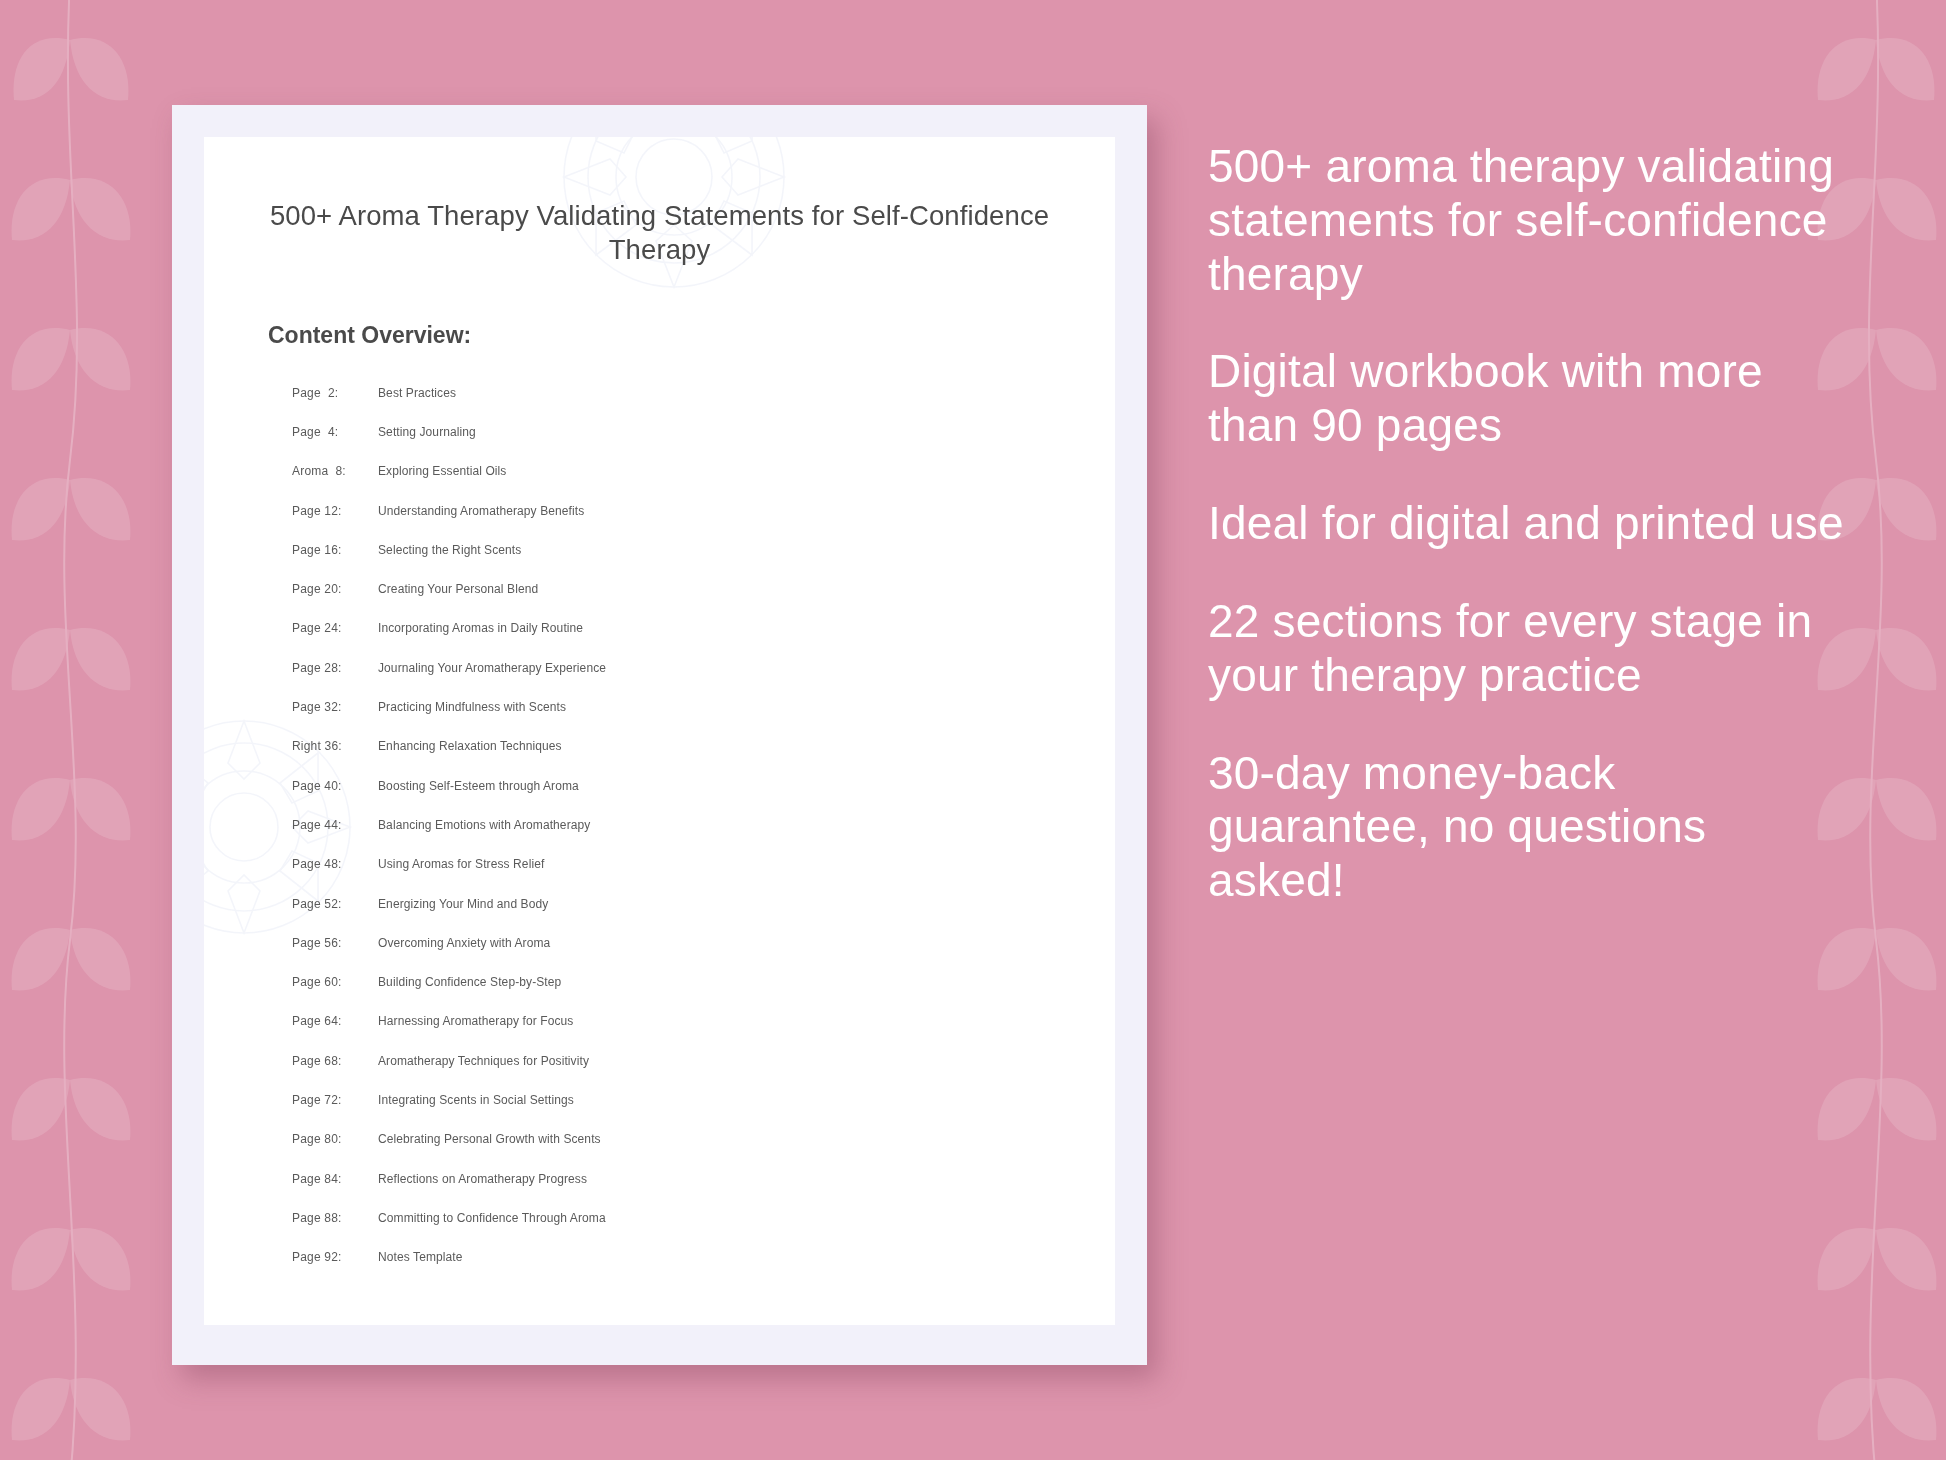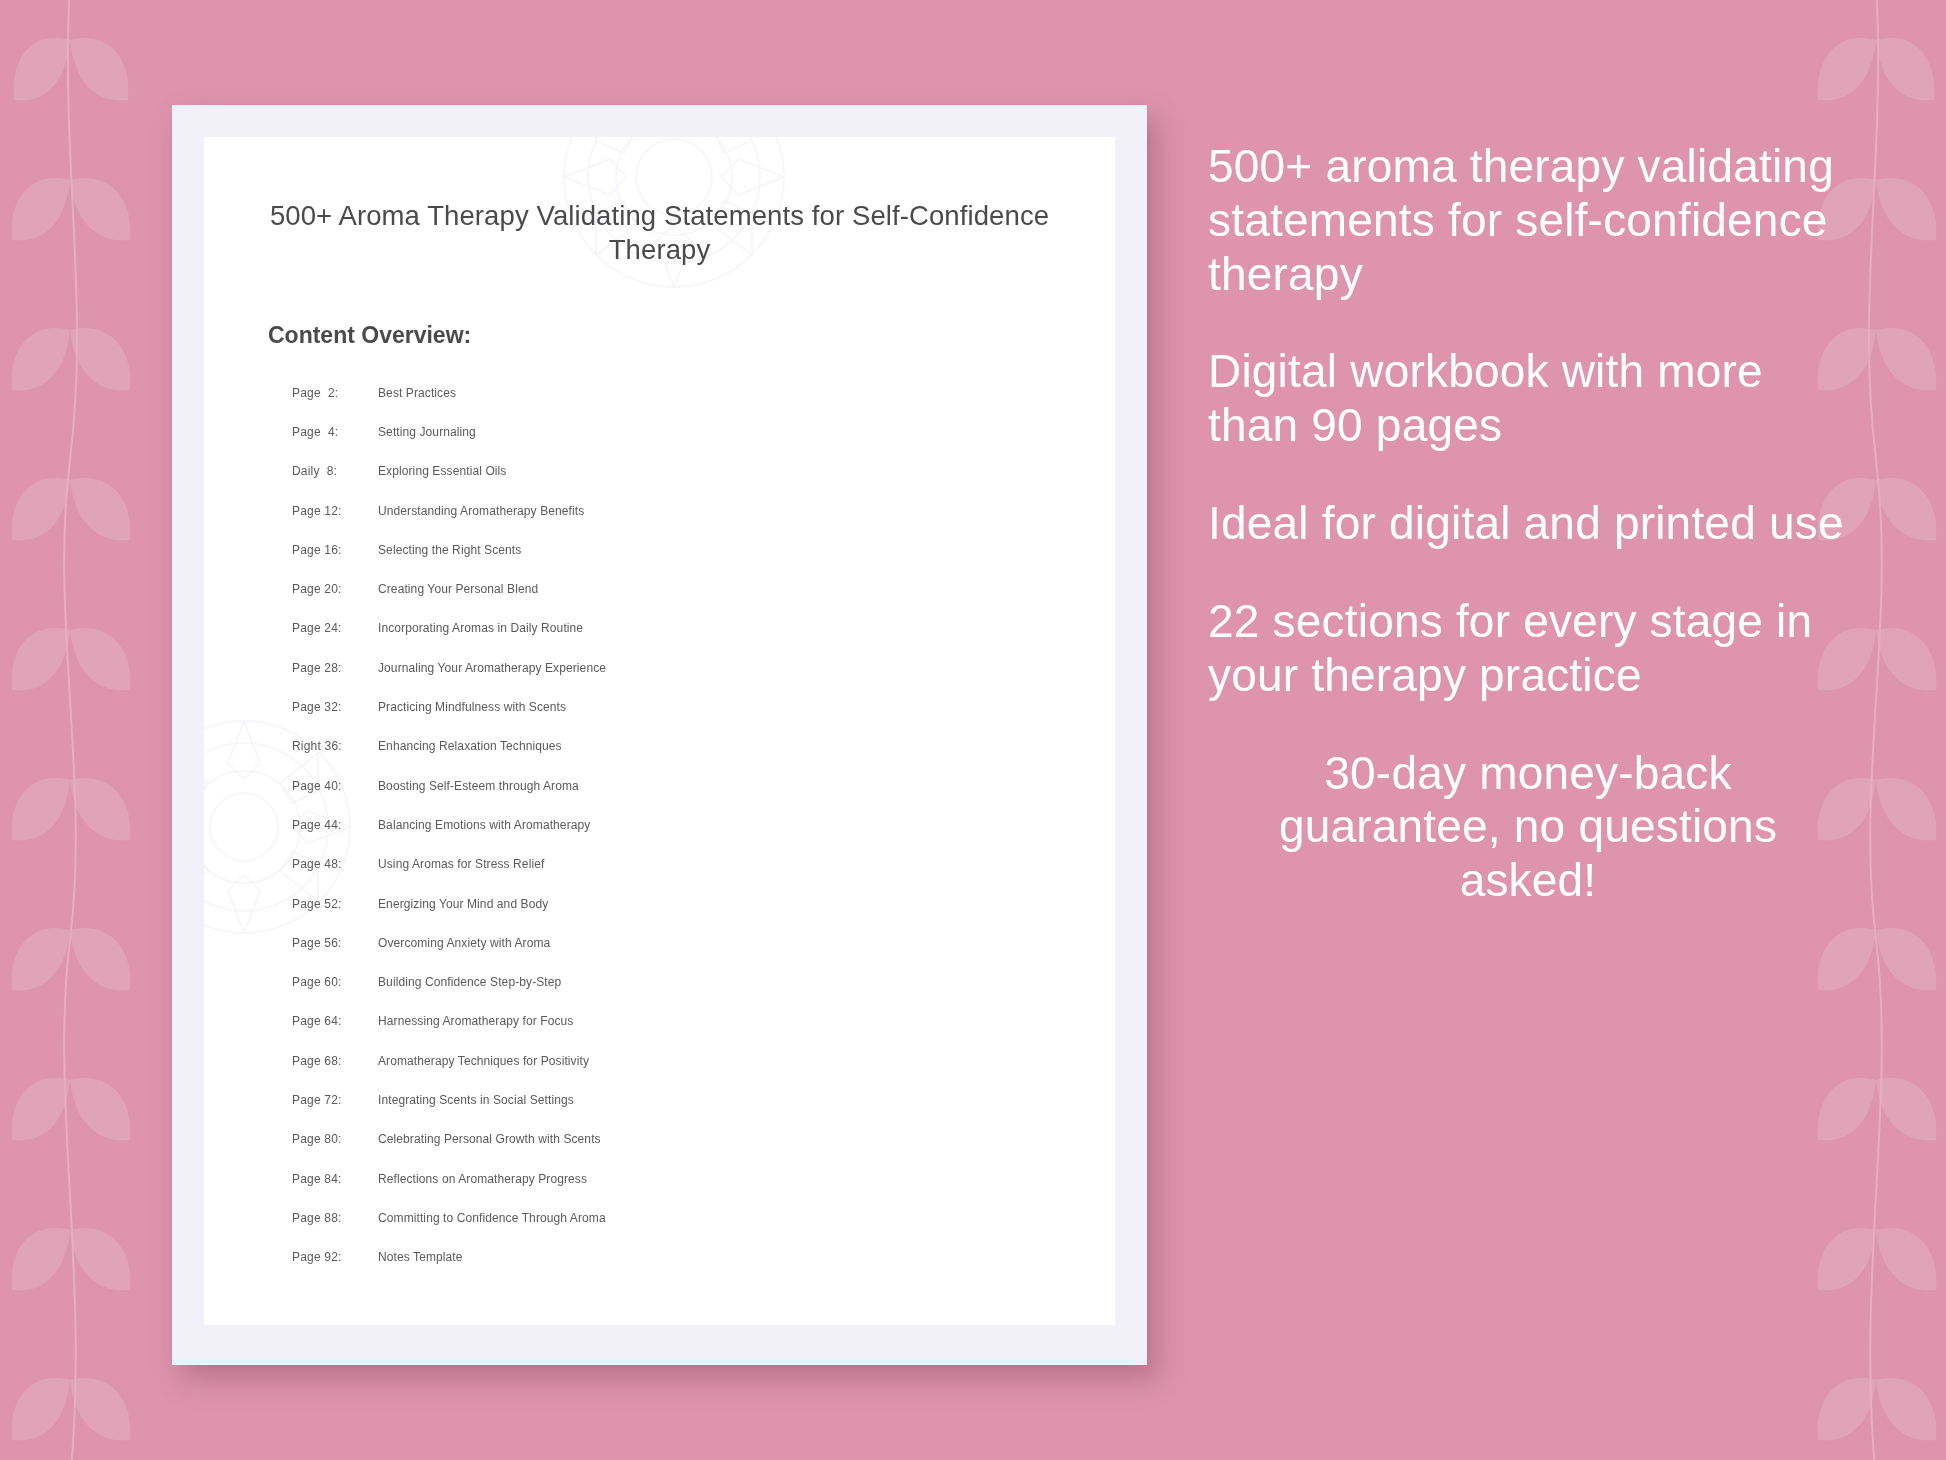--- a/index.html
+++ b/index.html
@@ -112,21 +112,21 @@
     width: 640px;
     color: #ffffff;
   }
   .copy-block {
     font-size: 46px;
     line-height: 1.17;
     font-weight: 400;
     margin-bottom: 44px;
     letter-spacing: 0.2px;
   }
-  .copy-block:last-child { margin-bottom: 0; text-align: center; }
+  .copy-block:last-child { margin-bottom: 0; }
 </style>
 </head>
 <body>
 
 <div class="bg-root">
 
   <div class="vine left">
     <svg viewBox="0 0 150 1460" preserveAspectRatio="none" xmlns="http://www.w3.org/2000/svg">
       <g stroke="#ffffff" stroke-width="2" fill="none" opacity="0.85">
         <path d="M70 -20 C 60 160, 90 300, 70 460 C 50 620, 90 780, 70 940 C 50 1100, 90 1280, 70 1480"></path>
@@ -231,21 +231,21 @@
       <div class="toc">
         <div class="toc-row">
           <span class="toc-page">Page  2:</span>
           <span class="toc-label">Best Practices</span>
         </div>
         <div class="toc-row">
           <span class="toc-page">Page  4:</span>
           <span class="toc-label">Setting Journaling</span>
         </div>
         <div class="toc-row">
-          <span class="toc-page">Daily  8:</span>
+          <span class="toc-page">Aroma  8:</span>
           <span class="toc-label">Exploring Essential Oils</span>
         </div>
         <div class="toc-row">
           <span class="toc-page">Page 12:</span>
           <span class="toc-label">Understanding Aromatherapy Benefits</span>
         </div>
         <div class="toc-row">
           <span class="toc-page">Page 16:</span>
           <span class="toc-label">Selecting the Right Scents</span>
         </div>

